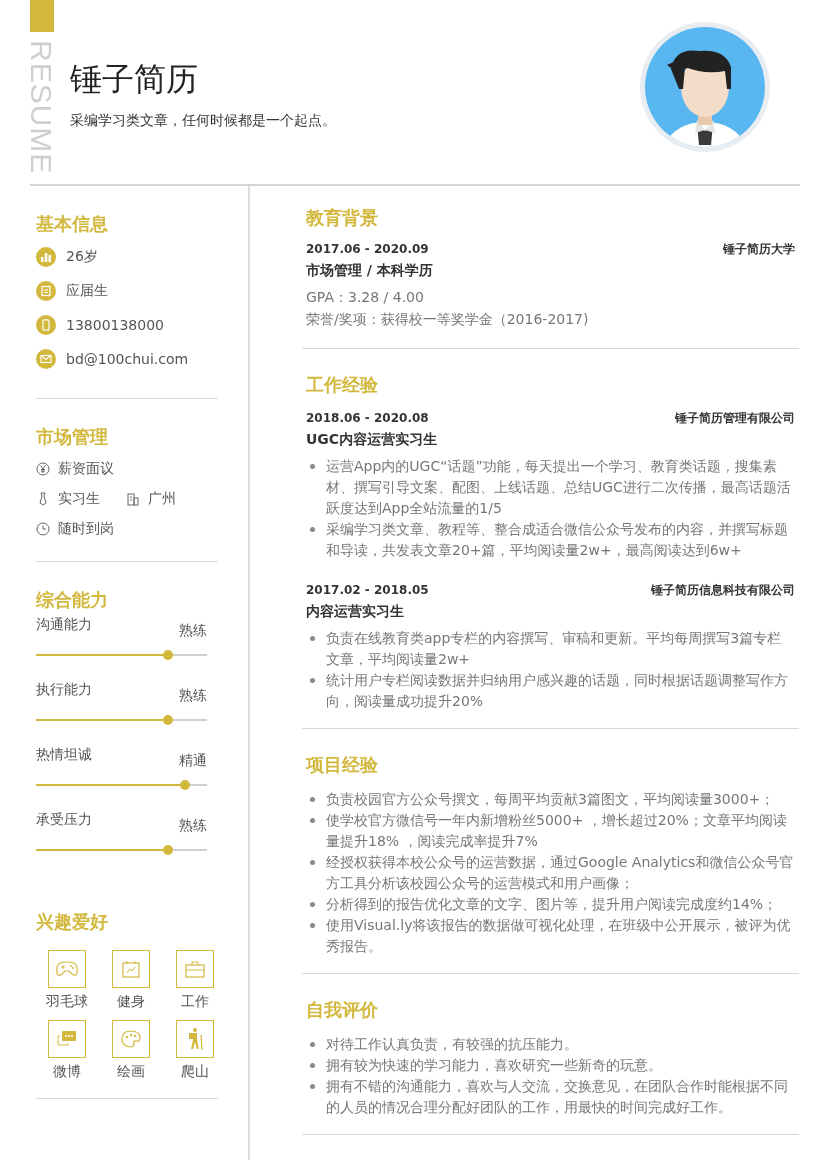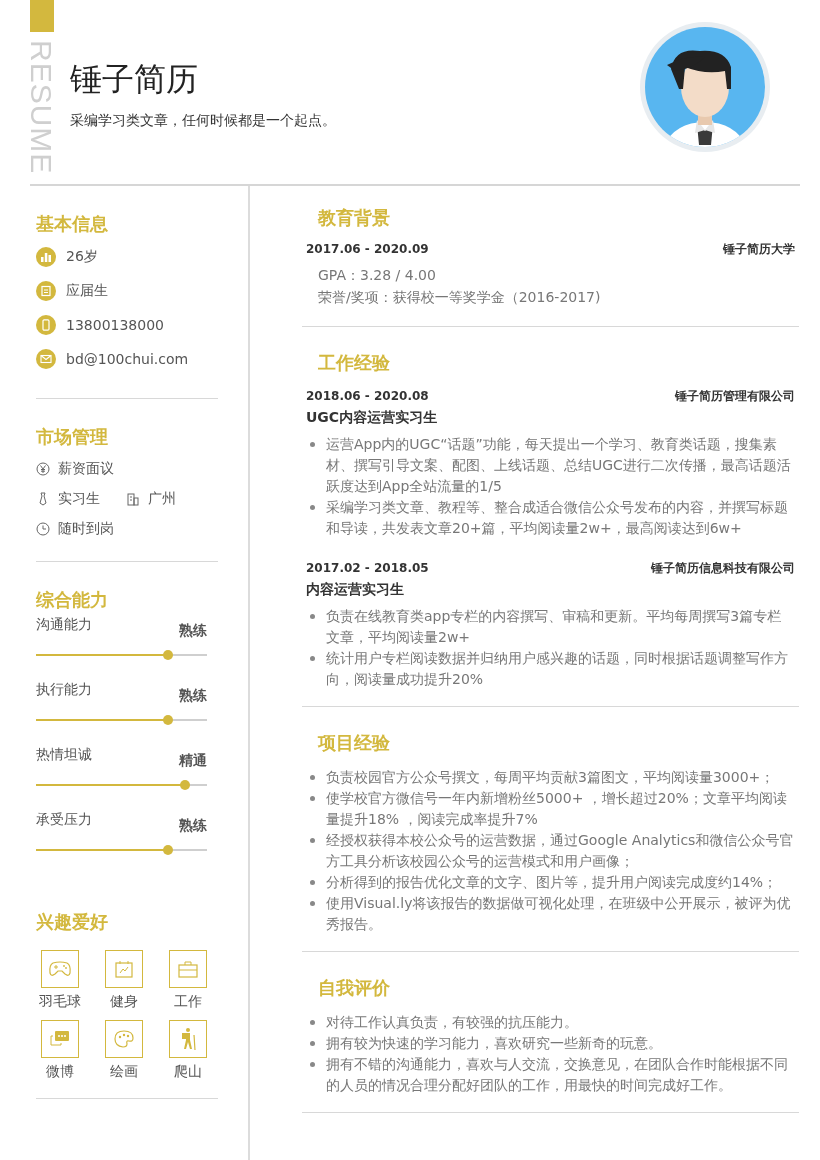--- a/index.html
+++ b/index.html
@@ -26,35 +26,35 @@
   
   .left { position:absolute; left:36px; top:186px; width:182px; }
   .sec-title { font-size:18px; font-weight:bold; color:#d3b83e; }
   .info-item { display:flex; align-items:center; height:34px; font-size:14px; color:#555; }
   .info-icon { width:20px; height:20px; border-radius:50%; background:#d3b83e; margin-right:10px; display:flex; align-items:center; justify-content:center; }
   .left-hr { height:1px; background:#d8d8d8; width:182px; }
   .intent-row { display:flex; align-items:center; height:30px; font-size:14px; color:#555; }
   .intent-row svg { margin-right:8px; }
   .skill { position:relative; height:65px; }
   .skill-name { position:absolute; left:0; top:0; font-size:14px; color:#555; }
-  .skill-level { position:absolute; right:11px; top:6px; font-size:14px; color:#555;font-weight:bold; }
+  .skill-level { position:absolute; right:11px; top:6px; font-size:14px; color:#555; }
   .skill-track { position:absolute; left:0; top:38px; width:171px; height:2px; background:#cfcfcf; }
   .skill-fill { position:absolute; left:0; top:0; height:2px; background:#d3b83e; }
   .skill-knob { position:absolute; top:-4px; width:10px; height:10px; border-radius:50%; background:#d3b83e; margin-left:-5px; }
-  .hobbies { display:grid; grid-template-columns:repeat(3, 38px); column-gap:26px; row-gap:0; margin-left:5px; }
+  .hobbies { display:grid; grid-template-columns:repeat(3, 38px); column-gap:26px; row-gap:0; margin-left:12px; }
   .hobby { display:flex; flex-direction:column; align-items:center; width:38px; }
   .hobby-box { width:38px; height:38px; border:1px solid #d3b83e; display:flex; align-items:center; justify-content:center; }
   .hobby-label { font-size:14px; color:#555; margin-top:5px; height:27px; white-space:nowrap; }
 
   
   .main { position:absolute; left:302px; top:186px; width:497px; }
-  .main .sec-title { margin-left:16px; }
+  .main .sec-title { margin-left:4px; }
   .row-head { display:flex; justify-content:space-between; font-size:12px; font-weight:bold; color:#333; padding:0 4px; height:22px; align-items:center; }
   .sub-head { font-size:14px; font-weight:bold; color:#333; padding:0 4px; height:22px; display:flex; align-items:center; }
-  .plain { font-size:14px; color:#777; padding:0 4px; line-height:22px;margin-left:12px; }
+  .plain { font-size:14px; color:#777; padding:0 4px; line-height:22px; }
   .bullets { list-style:none; padding:0 4px 0 4px; }
   .bullets li { position:relative; padding-left:20px; font-size:14px; color:#777; line-height:21px; }
   .bullets li::before { content:""; position:absolute; left:4px; top:8px; width:5px; height:5px; border-radius:50%; background:#888; }
   .main-hr { height:1px; background:#d8d8d8; width:497px; }
 </style>
 </head>
 <body>
 
 <div class="gold-block"></div>
 <div class="resume-vert">RESUME</div>
@@ -269,20 +269,21 @@
 
 <div class="main">
 
   <div style="height:20px;"></div>
   <div class="sec-title">教育背景</div>
   <div style="height:8px;"></div>
   <div class="row-head">
     <span>2017.06 - 2020.09</span>
     <span>锤子简历大学</span>
   </div>
+  <div class="sub-head">市场管理 / 本科学历</div>
   <div style="height:4px;"></div>
   <div class="plain">GPA：3.28 / 4.00</div>
   <div class="plain">荣誉/奖项：获得校一等奖学金（2016-2017)</div>
   <div style="height:18px;"></div>
   <div class="main-hr"></div>
 
   <div style="height:24px;"></div>
   <div class="sec-title">工作经验</div>
   <div style="height:10px;"></div>
   <div class="row-head">

